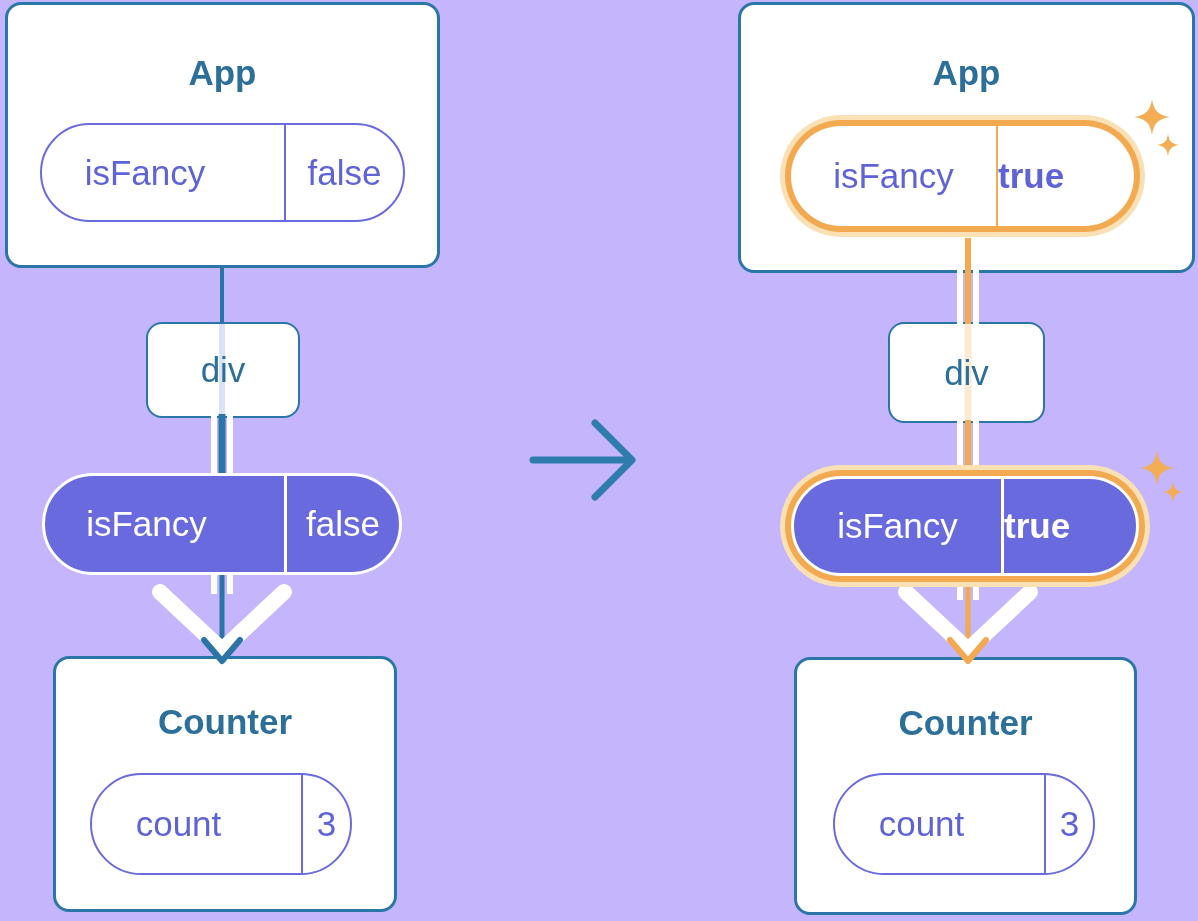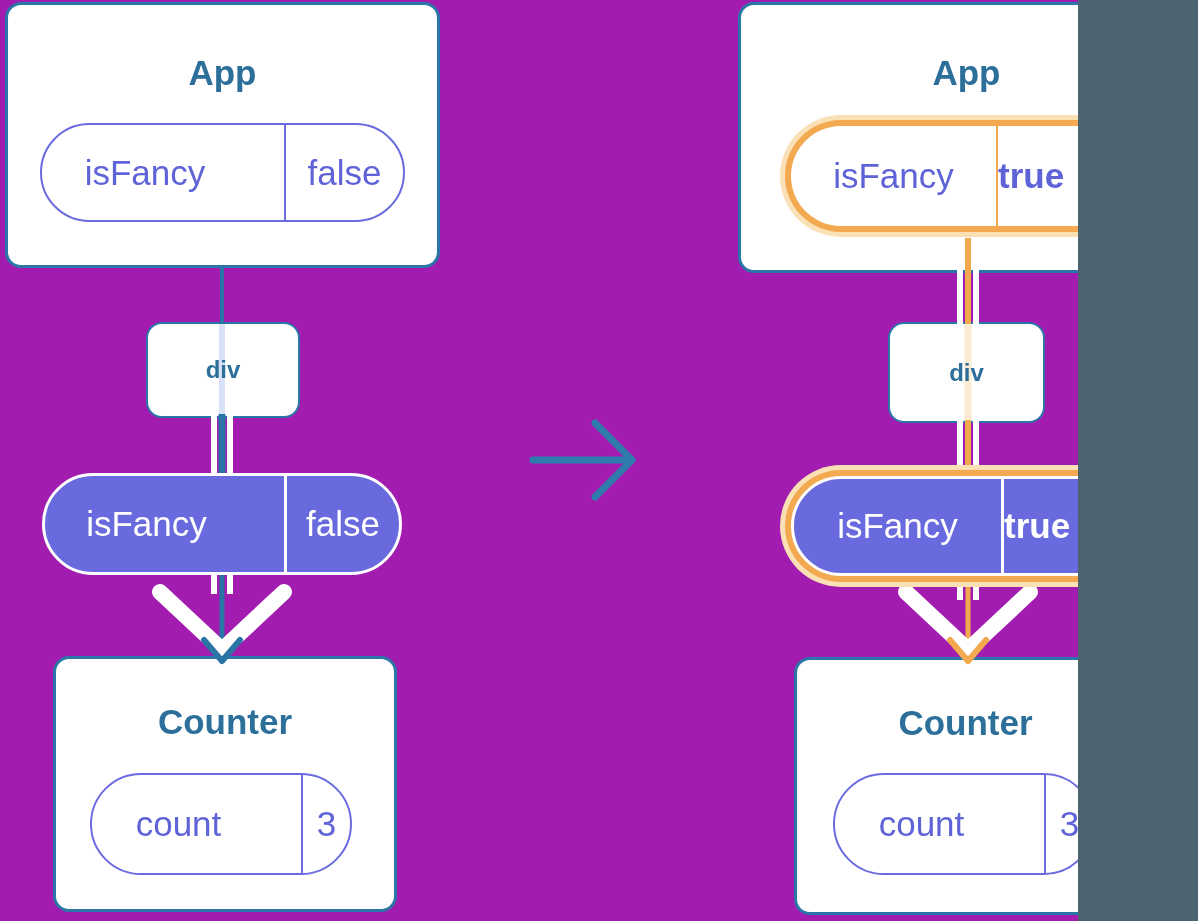--- a/index.html
+++ b/index.html
@@ -1,35 +1,35 @@
 <!DOCTYPE html>
 <html><head>
 <meta charset="utf-8">
 <style>
   html,body { margin:0; padding:0; background:#4C6470; }
   .stage {
-    position:relative; width:1078px; height:921px; overflow:hidden;
-    background:#a21caf;
+    position:relative; width:1198px; height:921px; overflow:hidden;
+    background:#c4b5fd;
     font-family:"Liberation Sans", sans-serif;
   }
   
   .card {
     position:absolute; background:#ffffff;
     border:3px solid #2B76A8; border-radius:16px;
     box-sizing:border-box;
   }
   .card-title {
     position:absolute; left:0; right:0; z-index:10;
     text-align:center; font-size:35px; font-weight:600; color:#2B6F9A;
     height:44px; line-height:44px;
   }
   .div-label {
     position:absolute; inset:0; z-index:10;
     display:flex; align-items:center; justify-content:center;
-    font-size:24px; font-weight:700; color:#2B6F9A;
+    font-size:35px; font-weight:400; color:#2B6F9A;
   }
   
   .pill {
     position:absolute; z-index:10; display:flex; align-items:stretch;
     border-radius:60px; box-sizing:border-box; overflow:hidden;
   }
   .pill .cell {
     display:flex; align-items:center; justify-content:center;
     font-size:35px;
   }

